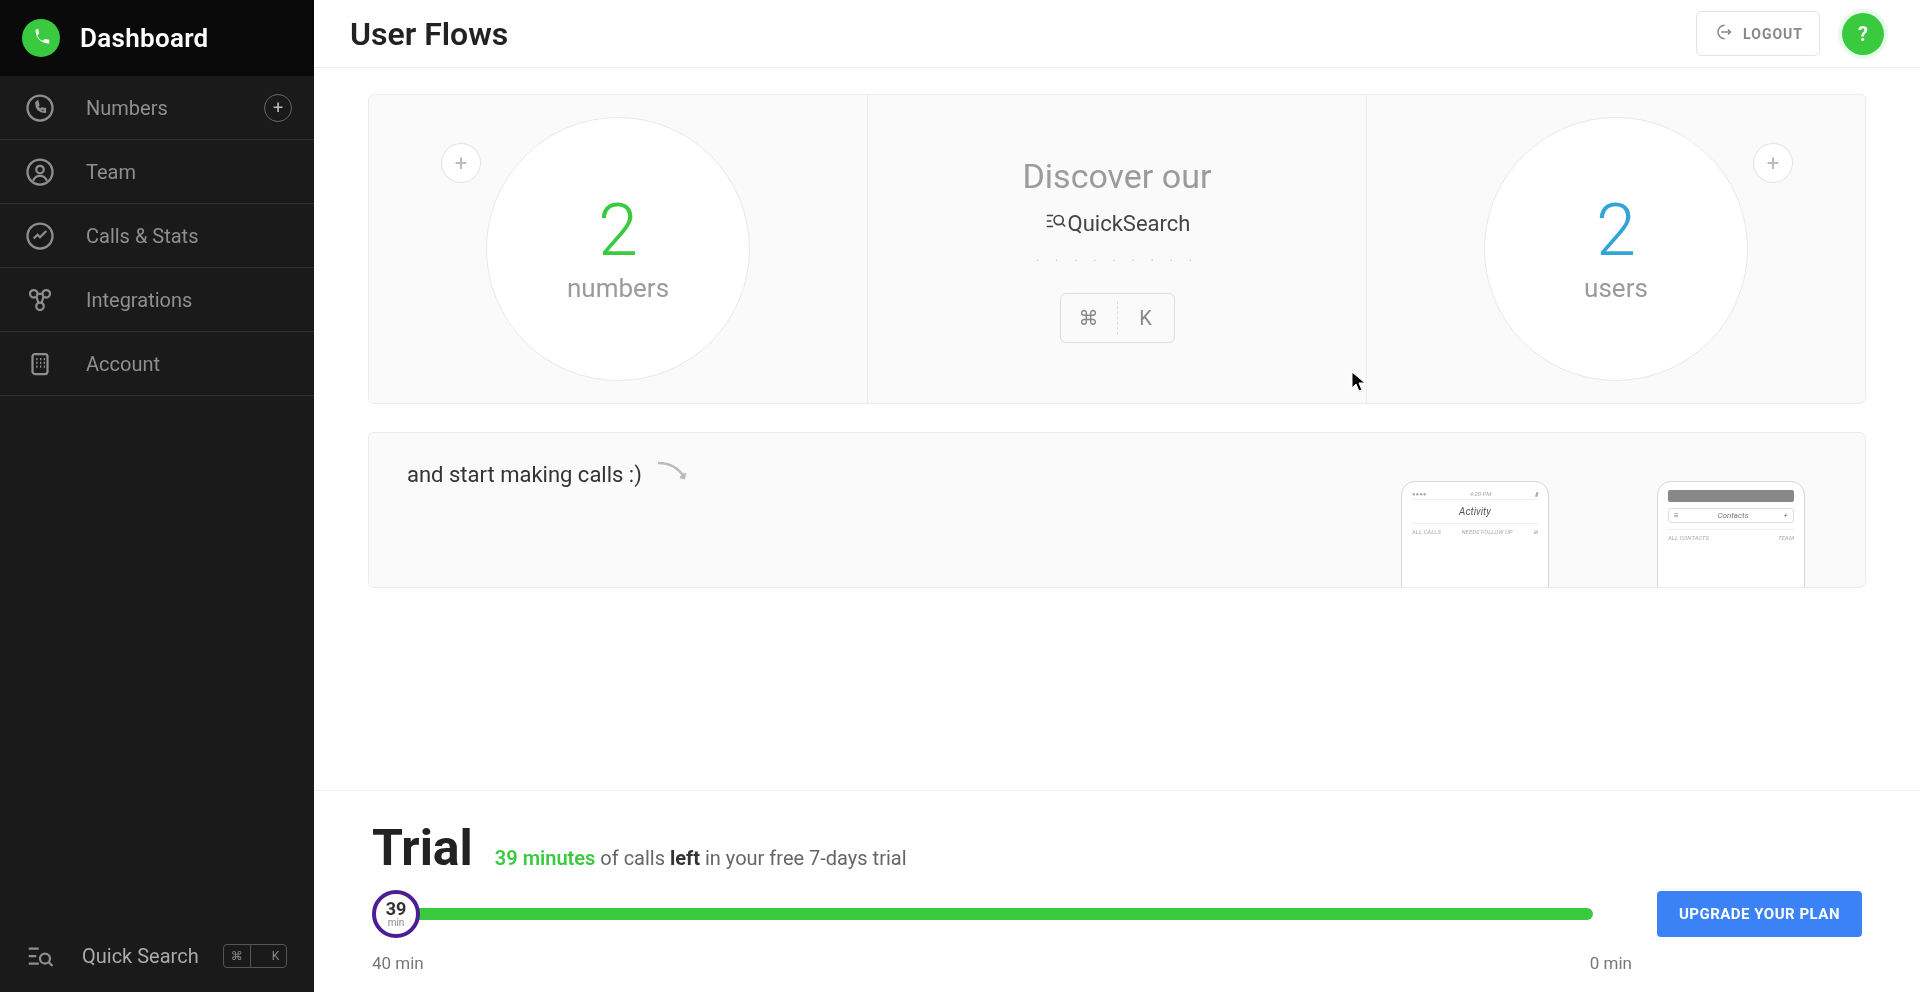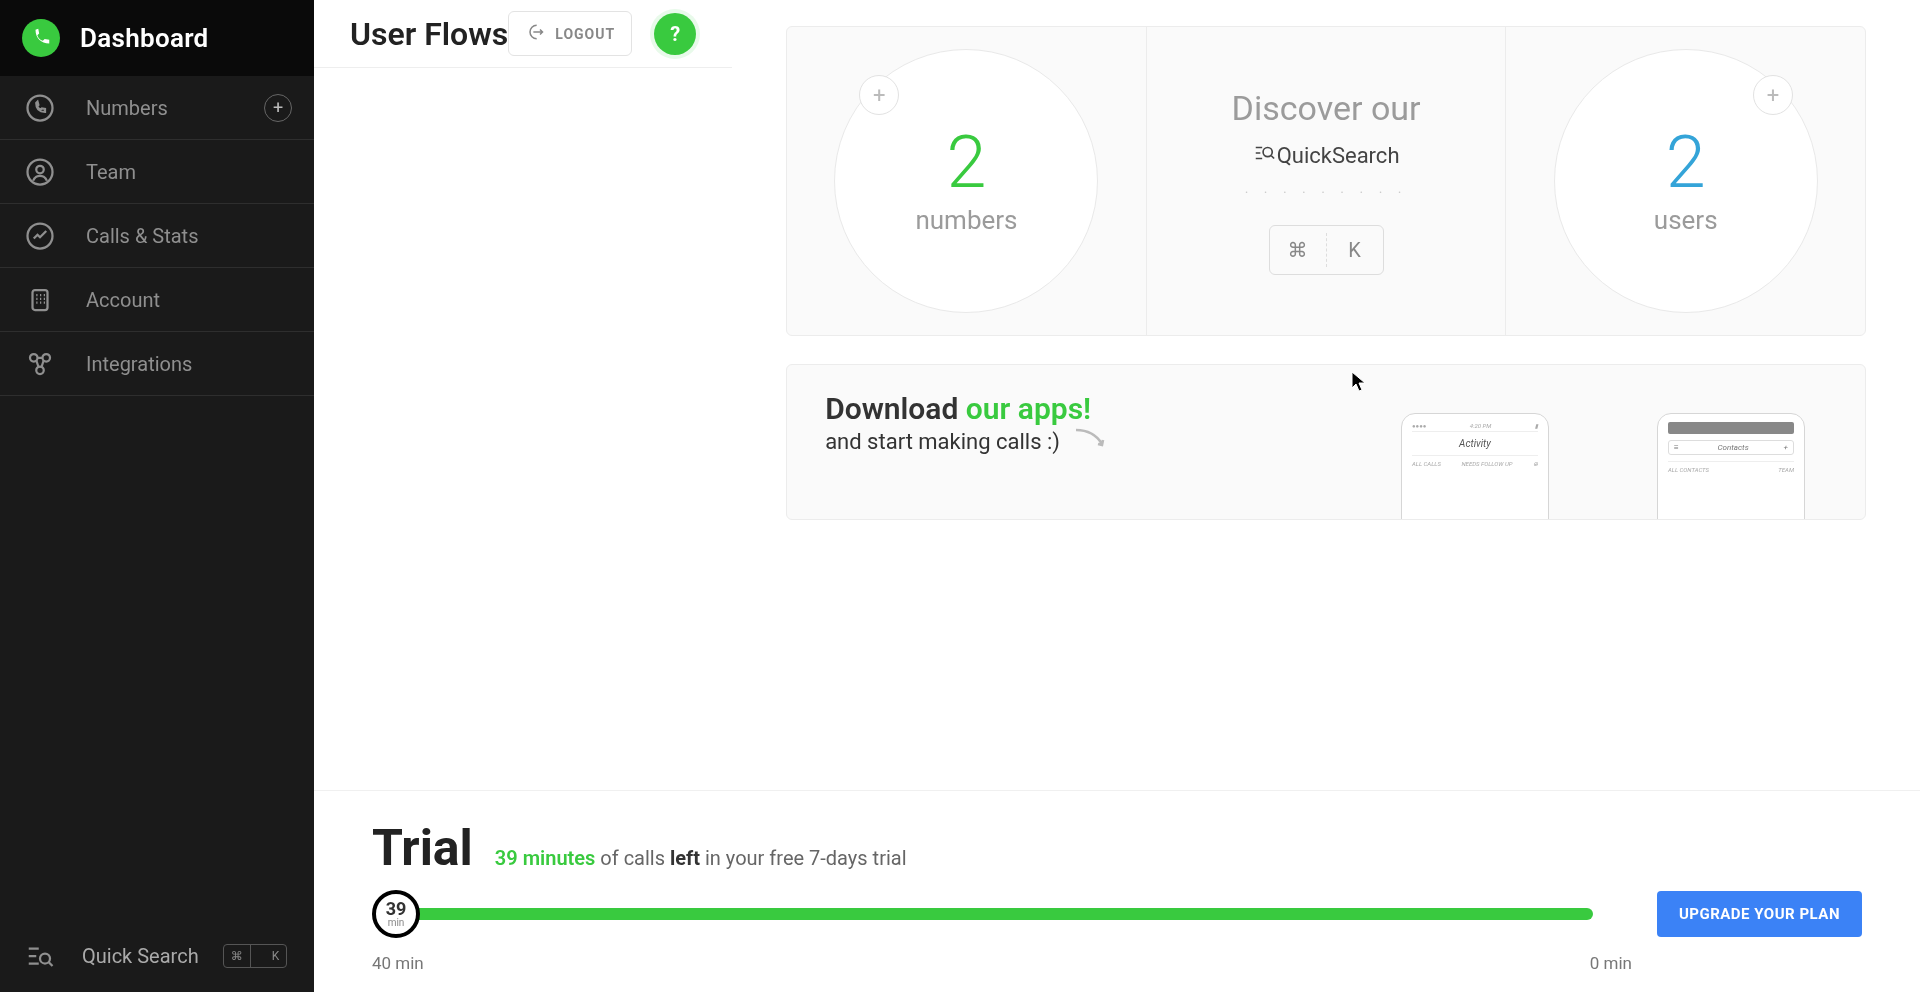--- a/index.html
+++ b/index.html
@@ -17,21 +17,21 @@
 .sidebar-item-label { font-size: 20px; color: #8f8f8f; }
 .sidebar-icon { width: 36px; height: 36px; display: flex; align-items: center; justify-content: center; color: #8f8f8f; }
 .sidebar-add { position: absolute; right: 22px; width: 28px; height: 28px; border: 1.5px solid #666; border-radius: 50%; display: flex; align-items: center; justify-content: center; color: #bbb; font-size: 18px; }
 .sidebar-footer { height: 72px; display: flex; align-items: center; padding: 0 22px; gap: 24px; }
 .sidebar-footer-label { font-size: 20px; color: #aaa; }
 .kbd-mini { border: 1px solid #555; border-radius: 4px; display: flex; align-items: center; height: 24px; font-size: 12px; color: #888; }
 .kbd-mini span { padding: 0 7px; }
 .kbd-mini .sep { border-left: 1px solid #555; height: 100%; }
 
 
-.main { flex: 1; display: flex; flex-direction: row; background: #fff; position: relative; }
+.main { flex: 1; display: flex; flex-direction: column; background: #fff; position: relative; }
 .topbar { height: 68px; border-bottom: 1px solid #eee; display: flex; align-items: center; padding: 0 36px; justify-content: space-between; }
 .page-title { font-size: 32px; font-weight: 600; color: #222; }
 .topbar-right { display: flex; align-items: center; gap: 22px; }
 .logout-btn { border: 1px solid #e3e3e3; border-radius: 6px; padding: 10px 16px; display: flex; align-items: center; gap: 10px; color: #888; font-size: 14px; font-weight: 700; letter-spacing: 1px; cursor: pointer; background: #fff; }
 .help-btn { width: 42px; height: 42px; border-radius: 50%; background: #39ca3f; display: flex; align-items: center; justify-content: center; color: #fff; font-weight: 700; font-size: 20px; box-shadow: 0 0 0 4px #e8faea; }
 
 .content { flex: 1; overflow: hidden; background: #fff; padding: 18px 54px 0 54px; position: relative; }
 
 .cards-row { display: flex; gap: 0; border: 1px solid #ececec; border-radius: 6px; background: #fafafa; margin-top: 8px; height: 310px; }
 .card { flex: 1; position: relative; display: flex; align-items: center; justify-content: center; }
@@ -72,21 +72,21 @@
 
 .trial-bar { position: absolute; left: 314px; right: 0; bottom: 0; height: 202px; background: #fff; border-top: 1px solid #f0f0f0; padding: 28px 58px 0 58px; }
 .trial-head { display: flex; align-items: baseline; gap: 22px; flex-wrap: wrap; }
 .trial-title { font-size: 50px; font-weight: 700; color: #222; }
 .trial-text { font-size: 20px; color: #666; }
 .trial-text .accent { color: #39ca3f; font-weight: 600; }
 .trial-text .bold { font-weight: 700; color: #333; }
 
 .progress-wrapper { display: flex; align-items: center; gap: 0; margin-top: 14px; position: relative; }
 .progress-track { flex: 1; height: 12px; border-radius: 6px; background: #39ca3f; position: relative; margin-left: 14px; }
-.progress-knob { position: absolute; left: -14px; top: 50%; transform: translateY(-50%); width: 48px; height: 48px; border-radius: 50%; border: 4px solid #000000; background: #fff; display: flex; flex-direction: column; align-items: center; justify-content: center; z-index: 2; }
+.progress-knob { position: absolute; left: -14px; top: 50%; transform: translateY(-50%); width: 48px; height: 48px; border-radius: 50%; border: 4px solid #4c1d95; background: #fff; display: flex; flex-direction: column; align-items: center; justify-content: center; z-index: 2; }
 .progress-knob .kv { font-size: 18px; font-weight: 700; color: #333; line-height: 1; }
 .progress-knob .ku { font-size: 10px; color: #888; line-height: 1; }
 .upgrade-btn { margin-left: 64px; background: #3b82f6; color: #fff; font-weight: 700; letter-spacing: 0.5px; font-size: 15px; padding: 14px 22px; border-radius: 4px; cursor: pointer; border: none; }
 .scale { display: flex; justify-content: space-between; margin-top: 16px; color: #777; font-size: 17px; padding-right: 230px; }
 
 
 svg { stroke: currentColor; fill: none; stroke-width: 1.8; }
 
 
 .fake-cursor { position: absolute; left: 1351px; top: 371px; width: 16px; height: 22px; z-index: 99; pointer-events: none; }
@@ -131,36 +131,36 @@
           <svg width="30" height="30" viewBox="0 0 24 24">
               <circle cx="12" cy="12" r="10"></circle>
               <path d="M7 14l3-3 2 2 5-5"></path>
             </svg>
         </span>
         <span class="sidebar-item-label">Calls &amp; Stats</span>
       </div>
       <div class="sidebar-item">
         <span class="sidebar-icon">
           <svg width="30" height="30" viewBox="0 0 24 24">
-              <rect x="6" y="4" width="12" height="16" rx="2"></rect>
-              <path d="M9 8h1M12 8h1M15 8h1M9 11h1M12 11h1M15 11h1M9 14h1M12 14h1M15 14h1"></path>
-            </svg>
-        </span>
-        <span class="sidebar-item-label">Account</span>
-      </div>
-      <div class="sidebar-item">
-        <span class="sidebar-icon">
-          <svg width="30" height="30" viewBox="0 0 24 24">
               <circle cx="7" cy="7" r="3"></circle>
               <circle cx="17" cy="7" r="3"></circle>
               <circle cx="12" cy="17" r="3"></circle>
               <path d="M9 9l2 6M15 9l-2 6M10 7h4"></path>
             </svg>
         </span>
         <span class="sidebar-item-label">Integrations</span>
+      </div>
+      <div class="sidebar-item">
+        <span class="sidebar-icon">
+          <svg width="30" height="30" viewBox="0 0 24 24">
+              <rect x="6" y="4" width="12" height="16" rx="2"></rect>
+              <path d="M9 8h1M12 8h1M15 8h1M9 11h1M12 11h1M15 11h1M9 14h1M12 14h1M15 14h1"></path>
+            </svg>
+        </span>
+        <span class="sidebar-item-label">Account</span>
       </div>
     </nav>
     <div class="sidebar-footer">
       <span class="sidebar-icon">
         <svg width="30" height="30" viewBox="0 0 24 24">
             <path d="M3 6h8M3 12h6M3 18h8"></path>
             <circle cx="16" cy="14" r="4"></circle>
             <path d="M19 17l3 3"></path>
           </svg>
       </span>
@@ -229,23 +229,20 @@
           <div class="card-add right">+</div>
           <div class="circle">
             <div class="circle-number blue">2</div>
             <div class="circle-label">users</div>
           </div>
         </div>
       </div>
 
       <div class="download-banner">
         <div class="dl-text">
-          <h2>
-            <span>Download </span><span class="accent">our apps!</span>
-          </h2>
           <div class="dl-sub">
             <span>and start making calls :)</span>
             <span class="arrow-swoosh">
               <svg width="36" height="26" viewBox="0 0 36 26">
                   <path d="M2 4c10 0 20 4 26 14M24 18l4 1 1-5" stroke-width="2.6"></path>
                 </svg>
             </span>
           </div>
         </div>
         <div class="phone-mocks">

